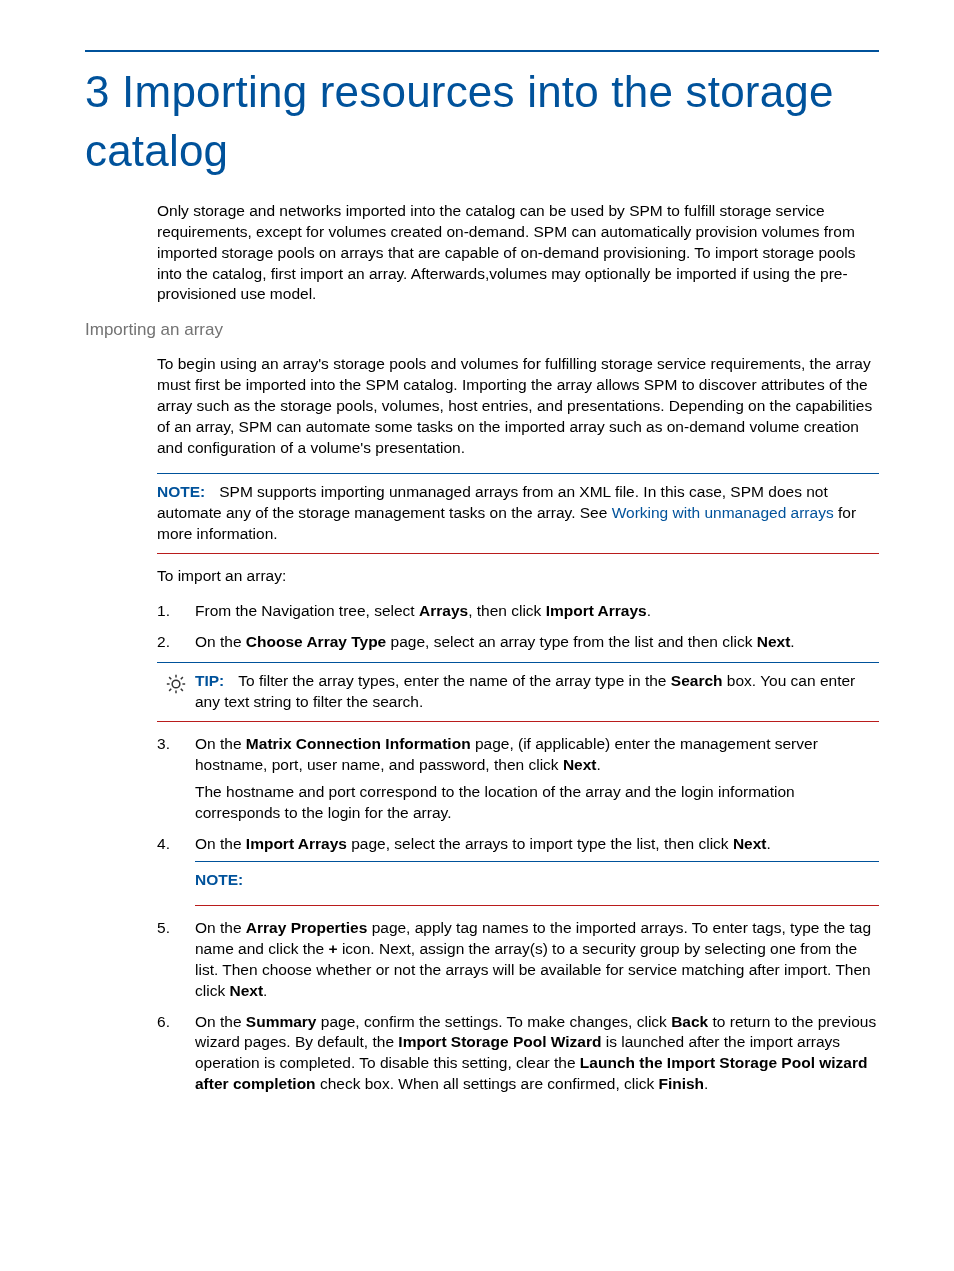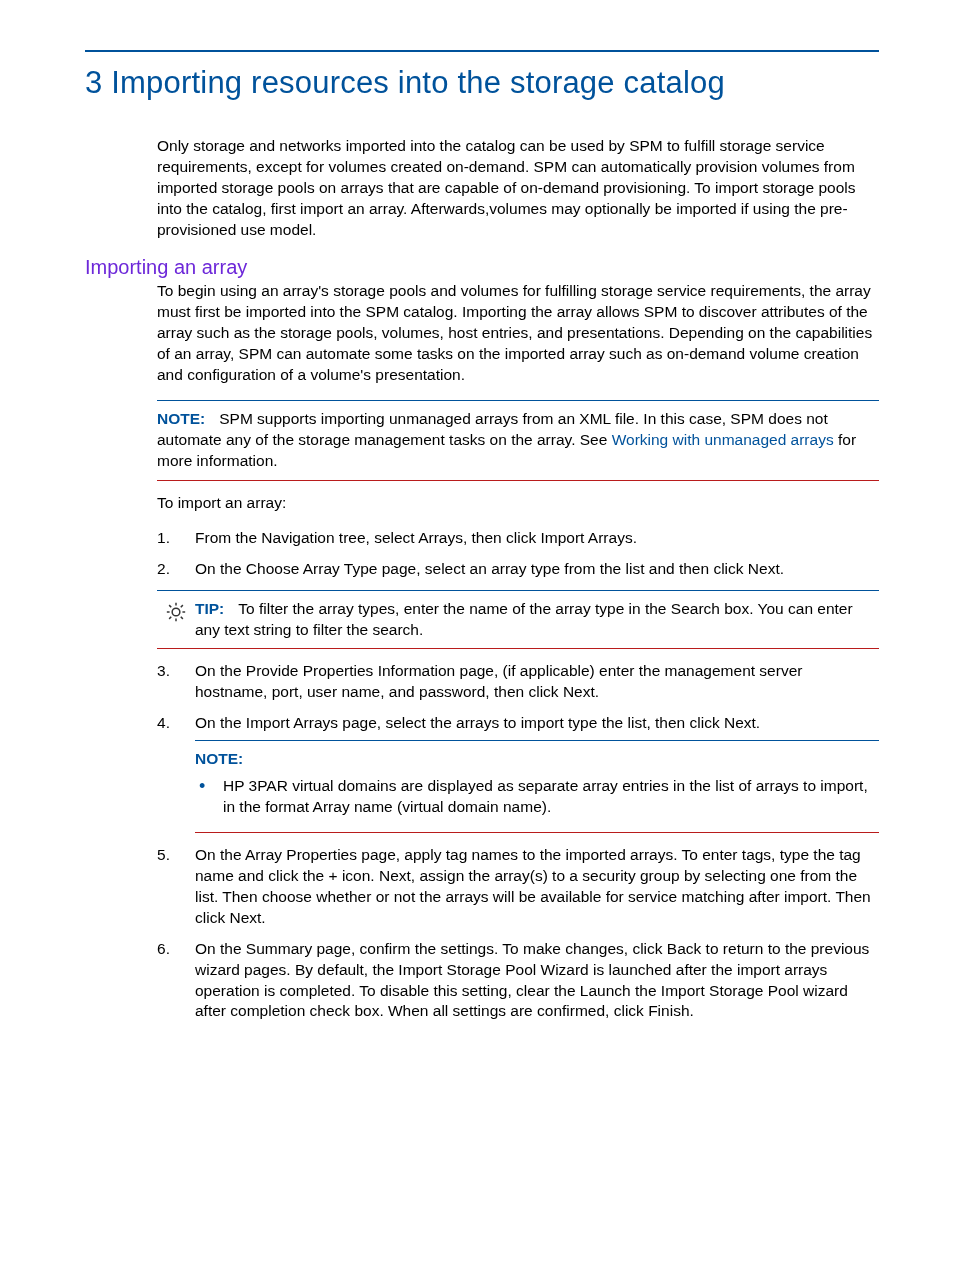--- a/index.html
+++ b/index.html
@@ -12,33 +12,33 @@
     font-size: 15.5px;
     line-height: 1.35;
   }
   .top-rule {
     border-top: 2px solid #00529b;
     margin-bottom: 10px;
   }
   h1.chapter {
     font-family: "Segoe UI Light", "Arial Narrow", Arial, sans-serif;
     font-weight: 300;
-    font-size: 31px;
+    font-size: 44px;
     color: #00529b;
-    margin-bottom: 32px;
+    margin-bottom: 20px;
     letter-spacing: .2px;
   }
   .body-indent { margin-left: 72px; }
   .p { margin-bottom: 14px; }
   h2.section {
     font-family: "Segoe UI Light", "Arial Narrow", Arial, sans-serif;
     font-weight: 300;
-    font-size: 20px;
-    color: #6d28d9;
-    margin: 14px 0 0 0;
+    font-size: 17px;
+    color: #737373;
+    margin: 14px 0 12px 0;
   }
   .note-box {
     border-top: 1px solid #00529b;
     border-bottom: 1px solid #b91c1c;
     padding: 8px 0;
     margin: 10px 0 12px 0;
   }
   .note-label {
     font-weight: bold;
     color: #00529b;
@@ -84,21 +84,21 @@
   ul.bullets > li::before {
     content: "•";
     position: absolute;
     left: -24px;
     color: #00529b;
     font-size: 18px;
     line-height: 1;
     top: 1px;
   }
   .link { color: #00529b; }
-  b { font-weight: normal; }
+  b { font-weight: bold; }
   .footer {
     text-align: right;
     font-size: 12.5px;
     margin-top: 28px;
   }
 </style>
 </head>
 <body>
 
 <div class="top-rule"></div>
@@ -149,31 +149,29 @@
         </svg>
       </div>
       <div>
         <span class="note-label">TIP:</span><span>To filter the array types, enter the name of the array type in the </span><b>Search</b><span> box. You can enter any text string to filter the search.</span>
       </div>
     </div>
   </div>
 
   <ol class="steps" start="3" style="counter-reset: step 2;">
     <li>
-      <span>On the </span><b>Provide Properties Information</b><span> page, (if applicable) enter the management server hostname, port, user name, and password, then click </span><b>Next</b><span>.</span>
+      <span>On the </span><b>Matrix Connection Information</b><span> page, (if applicable) enter the management server hostname, port, user name, and password, then click </span><b>Next</b><span>.</span>
+      <p class="sub">The hostname and port correspond to the location of the array and the login information corresponds to the login for the array.</p>
     </li>
 
     <li>
       <span>On the </span><b>Import Arrays</b><span> page, select the arrays to import type the list, then click </span><b>Next</b><span>.</span>
       <div class="note-box sub">
         <div class="note-label" style="margin-bottom:6px;">NOTE:</div>
         <ul class="bullets">
-          <li>
-            <span>HP 3PAR virtual domains are displayed as separate array entries in the list of arrays to import, in the format </span><b>Array name (virtual domain name)</b><span>.</span>
-          </li>
         </ul>
       </div>
     </li>
 
     <li>
       <span>On the </span><b>Array Properties</b><span> page, apply tag names to the imported arrays. To enter tags, type the tag name and click the </span><b>+</b><span> icon. Next, assign the array(s) to a security group by selecting one from the list. Then choose whether or not the arrays will be available for service matching after import. Then click </span><b>Next</b><span>.</span>
     </li>
 
     <li>
       <span>On the </span><b>Summary</b><span> page, confirm the settings. To make changes, click </span><b>Back</b><span> to return to the previous wizard pages. By default, the </span><b>Import Storage Pool Wizard</b><span> is launched after the import arrays operation is completed. To disable this setting, clear the </span><b>Launch the Import Storage Pool wizard after completion</b><span> check box. When all settings are confirmed, click </span><b>Finish</b><span>.</span>

